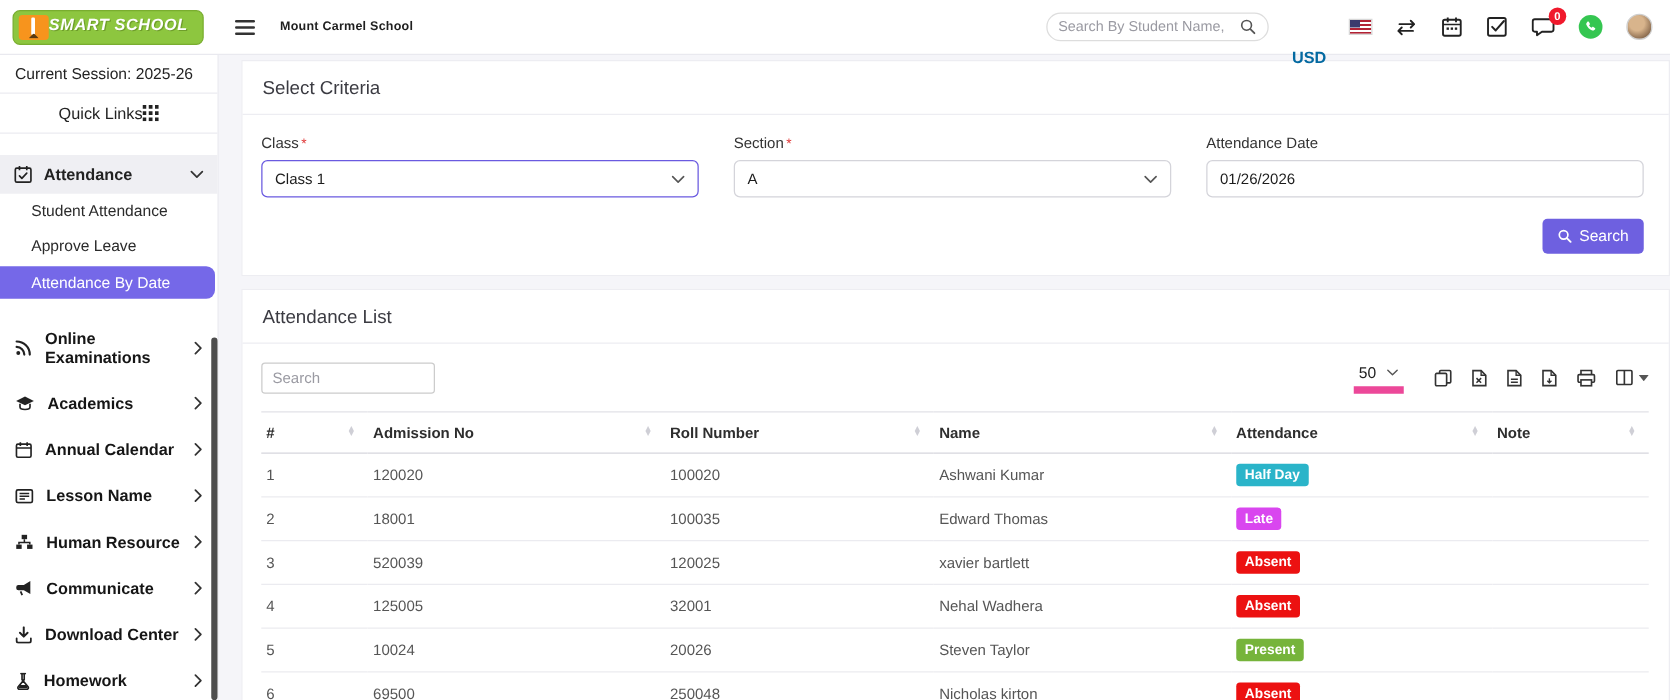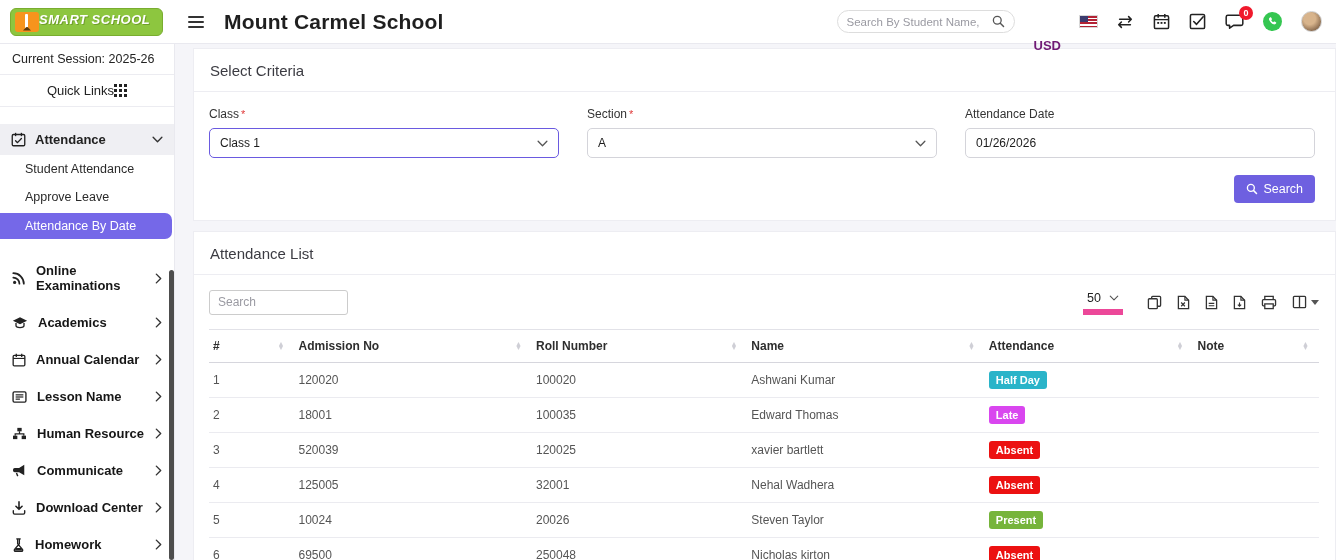--- a/index.html
+++ b/index.html
@@ -8,26 +8,26 @@
   
   .header { position:absolute; top:0; left:0; right:0; height:44px; background:#fff; border-bottom:1px solid #e9e9ef; display:flex; align-items:center; z-index:20; }
   .logo-zone { width:174px; flex:0 0 174px; display:flex; align-items:center; padding-left:10px; }
   .logo-pill { display:flex; align-items:flex-start; gap:0; background:#8dc63f; border:1px solid #79ad2f; border-radius:6px; padding:3px 12px 3px 4px; height:28px; }
   .logo-book { width:24px; height:20px; background:#f7941d; border-radius:3px; position:relative; }
   .logo-book:before { content:""; position:absolute; left:10px; top:2px; width:3px; height:14px; background:#fff; border-radius:1px; }
   .logo-book:after { content:""; position:absolute; left:8px; bottom:1px; width:8px; height:4px; background:#5b3a10; clip-path:polygon(50% 0,0 100%,100% 100%); }
   .logo-text { color:#fff; font-weight:bold; font-style:italic; font-size:13px; letter-spacing:.5px; text-shadow:1px 1px 0 #6f9e2b; white-space:nowrap; }
   .hamburger { margin-left:14px; width:16px; cursor:pointer; }
   .hamburger div { height:2px; background:#333; margin:3px 0; border-radius:1px; }
-  .school-title { margin-left:20px; font-weight:bold; font-size:21px; color:#1f1f1f; letter-spacing:.2px; }
+  .school-title { margin-left:20px; font-weight:bold; font-size:10px; color:#1f1f1f; letter-spacing:.2px; }
   .header-right { margin-left:auto; display:flex; align-items:center; gap:19px; padding-right:14px; }
   .topsearch { width:178px; height:23px; border:1px solid #ddd; border-radius:12px; display:flex; align-items:center; justify-content:space-between; padding:0 9px; background:#fff; }
   .topsearch input { border:none; outline:none; width:140px; font-size:11.5px; color:#666; font-family:"Liberation Sans",sans-serif; background:transparent; }
   .topsearch input::placeholder { color:#9a9aa2; }
-  .currency { font-size:13px; font-weight:bold; color:#701a75;margin-top:48px; }
+  .currency { font-size:13px; font-weight:bold; color:#0369a1;margin-top:48px; }
   .flag { width:17px; height:11px; position:relative; background:repeating-linear-gradient(to bottom,#b22234 0 1.6px,#fff 1.6px 3.2px); outline:1px solid #d8d8d8; }
   .flag:before { content:""; position:absolute; left:0; top:0; width:8px; height:6px; background:#3c3b6e; }
   .hicon { display:flex; align-items:center; color:#333; position:relative; cursor:pointer; }
   .badge-count { position:absolute; top:-7px; right:-9px; background:#f0192c; color:#fff; font-size:9px; font-weight:bold; width:14px; height:14px; border-radius:50%; display:flex; align-items:center; justify-content:center; }
   .wa-circle { width:19px; height:19px; border-radius:50%; background:#35c651; display:flex; align-items:center; justify-content:center; }
   .avatar { width:21px; height:21px; border-radius:50%; background:radial-gradient(circle at 40% 35%, #d8b48c 0 35%, #8a6b4f 75%, #5e4a36); border:1px solid #cfcfcf; }
 
   
   .sidebar { position:absolute; top:44px; left:0; width:175px; bottom:0; background:#fff; border-right:1px solid #e9e9ef; z-index:10; }
   .session-row { padding:8px 12px; font-size:12.5px; color:#232323; border-bottom:1px solid #ececf1; }

